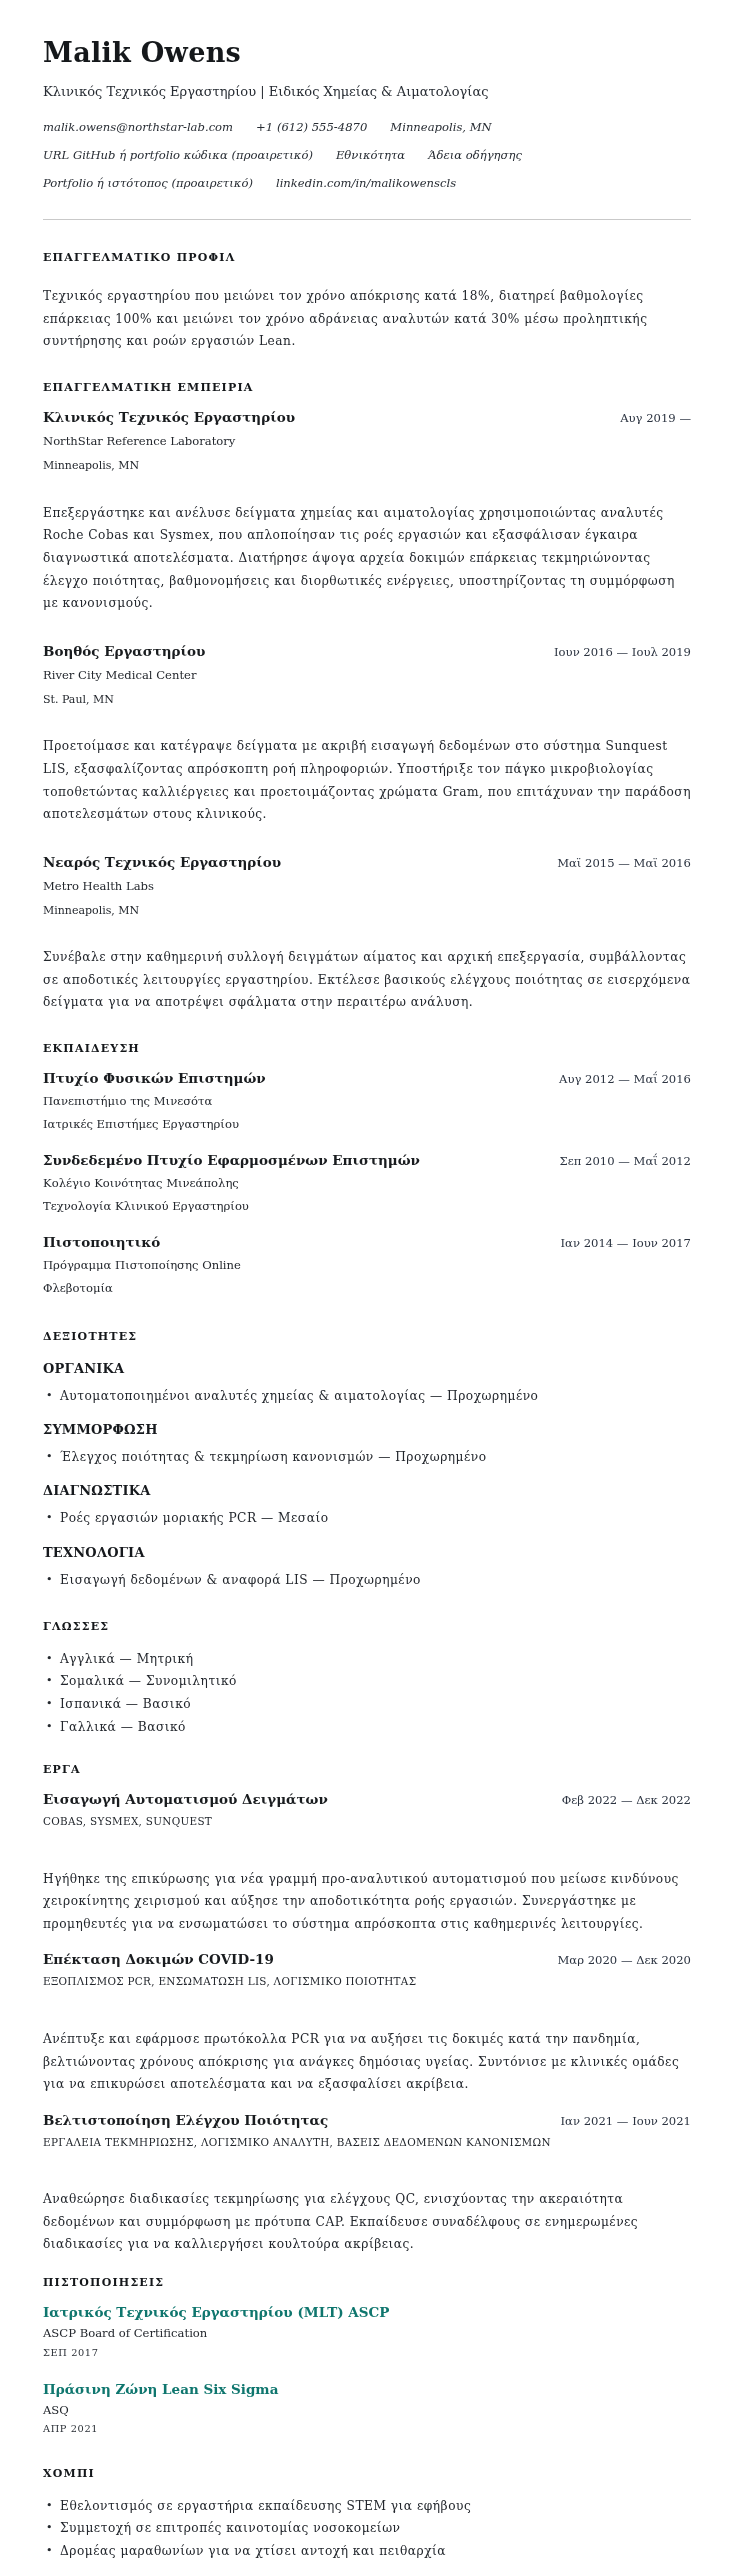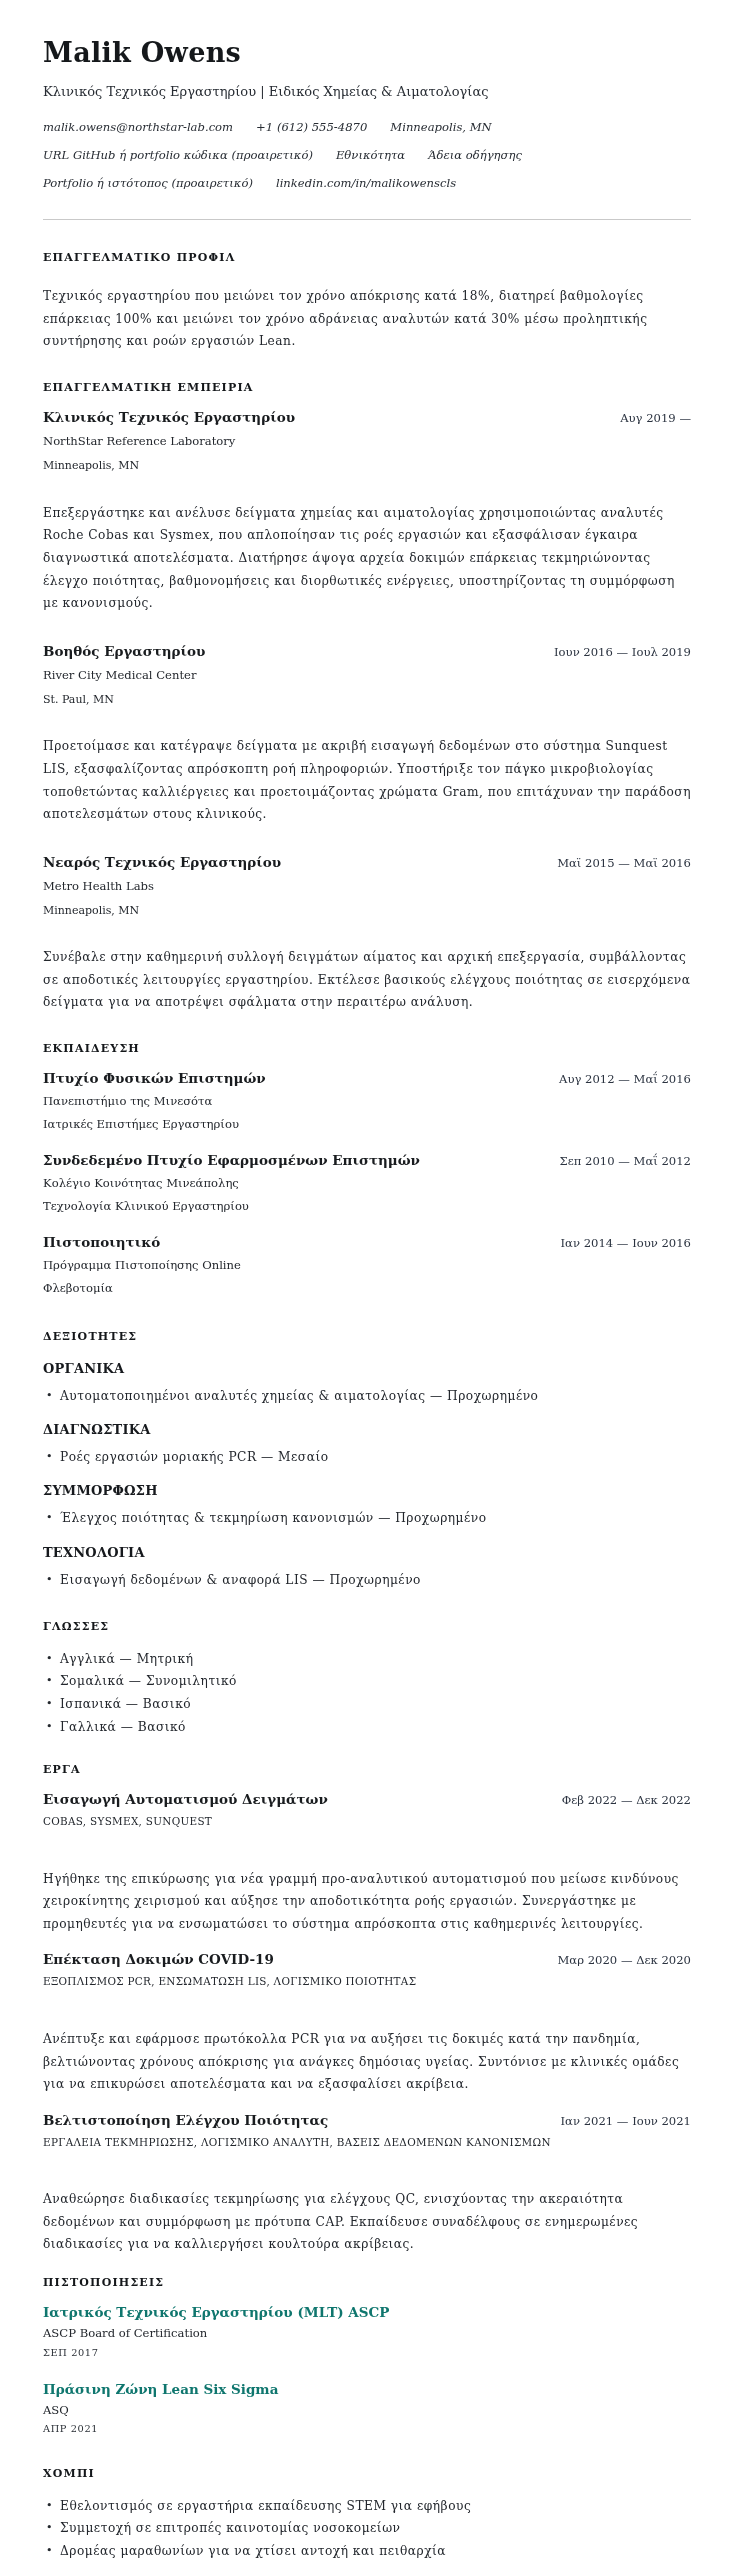--- a/index.html
+++ b/index.html
@@ -257,48 +257,48 @@
         <span class="item-title">Συνδεδεμένο Πτυχίο Εφαρμοσμένων Επιστημών</span>
         <span class="item-dates">Σεπ 2010 — Μαΐ 2012</span>
       </div>
       <div class="edu-school">Κολέγιο Κοινότητας Μινεάπολης</div>
       <div class="edu-field">Τεχνολογία Κλινικού Εργαστηρίου</div>
     </div>
 
     <div class="edu-item">
       <div class="item-head">
         <span class="item-title">Πιστοποιητικό</span>
-        <span class="item-dates">Ιαν 2014 — Ιουν 2016</span>
+        <span class="item-dates">Ιαν 2014 — Ιουν 2017</span>
       </div>
       <div class="edu-school">Πρόγραμμα Πιστοποίησης Online</div>
       <div class="edu-field">Φλεβοτομία</div>
     </div>
   </section>
 
   <section class="section-skills">
     <h2 class="section-label skills-label">ΔΕΞΙΟΤΗΤΕΣ</h2>
 
     <div class="skill-group">
       <div class="skill-group-label">ΟΡΓΑΝΙΚΑ</div>
       <ul class="bullet-list">
         <li class="bullet-item skill-bullet">Αυτοματοποιημένοι αναλυτές χημείας &amp; αιματολογίας — Προχωρημένο</li>
       </ul>
     </div>
 
     <div class="skill-group">
+      <div class="skill-group-label">ΣΥΜΜΟΡΦΩΣΗ</div>
+      <ul class="bullet-list">
+        <li class="bullet-item skill-bullet">Έλεγχος ποιότητας &amp; τεκμηρίωση κανονισμών — Προχωρημένο</li>
+      </ul>
+    </div>
+
+    <div class="skill-group">
       <div class="skill-group-label">ΔΙΑΓΝΩΣΤΙΚΑ</div>
       <ul class="bullet-list">
         <li class="bullet-item skill-bullet">Ροές εργασιών μοριακής PCR — Μεσαίο</li>
-      </ul>
-    </div>
-
-    <div class="skill-group">
-      <div class="skill-group-label">ΣΥΜΜΟΡΦΩΣΗ</div>
-      <ul class="bullet-list">
-        <li class="bullet-item skill-bullet">Έλεγχος ποιότητας &amp; τεκμηρίωση κανονισμών — Προχωρημένο</li>
       </ul>
     </div>
 
     <div class="skill-group">
       <div class="skill-group-label">ΤΕΧΝΟΛΟΓΙΑ</div>
       <ul class="bullet-list">
         <li class="bullet-item skill-bullet">Εισαγωγή δεδομένων &amp; αναφορά LIS — Προχωρημένο</li>
       </ul>
     </div>
   </section>

